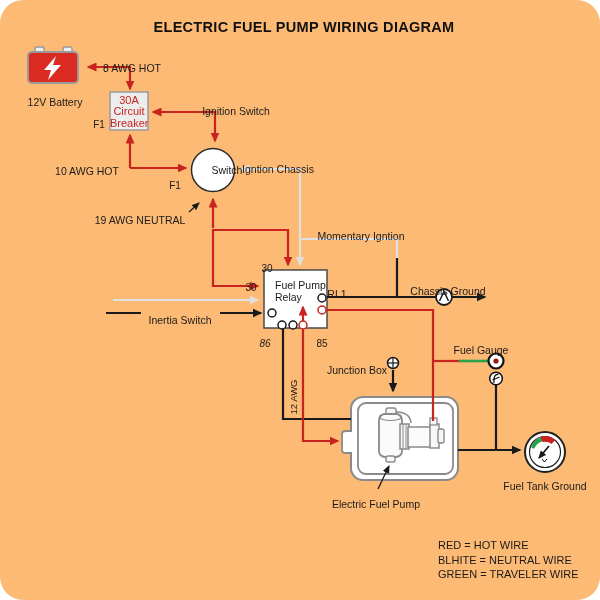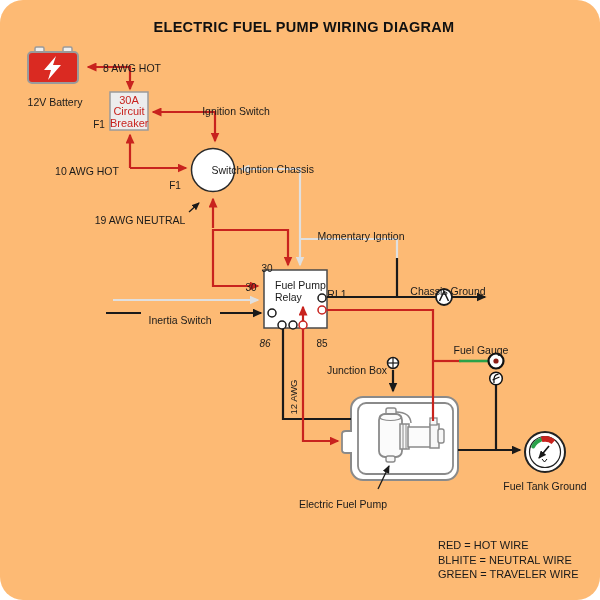--- a/index.html
+++ b/index.html
@@ -173,21 +173,21 @@
   </div>
   <div class="lbl" style="left:337px;top:280px;">RL1</div>
   <div class="lbl small" style="left:265px;top:330px;font-style:italic;">86</div>
   <div class="lbl small" style="left:322px;top:330px;">85</div>
 
   <div class="lbl" style="left:180px;top:306px;">Inertia Switch</div>
   <div class="lbl" style="left:448px;top:277px;">Chassis Ground</div>
   <div class="lbl" style="left:481px;top:336px;">Fuel Gauge</div>
   <div class="lbl" style="left:357px;top:356px;">Junction Box</div>
   <div class="rot">12 AWG</div>
-  <div class="lbl" style="left:343px;top:490px;">Electric Fuel Pump</div>
+  <div class="lbl" style="left:376px;top:490px;">Electric Fuel Pump</div>
   <div class="lbl" style="left:545px;top:472px;">Fuel Tank Ground</div>
 
   <div class="legend">
     <div>RED = HOT WIRE</div>
     <div>BLHITE = NEUTRAL WIRE</div>
     <div>GREEN = TRAVELER WIRE</div>
   </div>
 
 </div>
 

